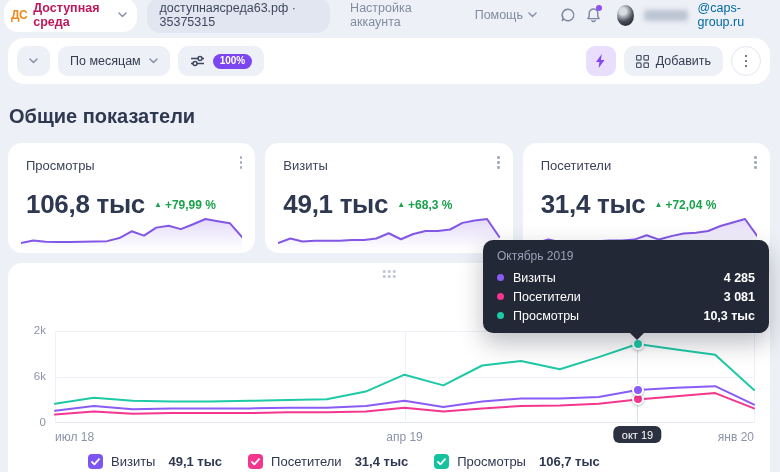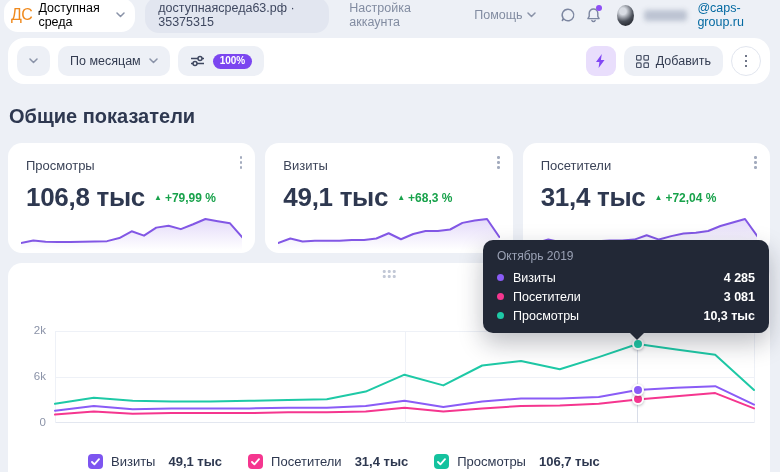--- a/index.html
+++ b/index.html
@@ -7,22 +7,22 @@
     width:780px;height:472px;overflow:hidden;position:relative;
     background:#edf0f6;color:#2b3347;
     font-family:"Liberation Sans","DejaVu Sans",sans-serif;
     -webkit-font-smoothing:antialiased;
   }
   .icon{display:inline-flex;align-items:center;justify-content:center}
 
   
   .topbar{display:flex;align-items:center;height:30px;padding:0 10px 0 4px;gap:10px;font-size:12.5px}
   .counter-pill{display:flex;align-items:center;gap:6px;background:#fff;border-radius:14px;padding:3px 10px 3px 7px;cursor:pointer}
-  .logo{font-weight:400;font-size:16px;color:#f08a1d;letter-spacing:-.5px}
-  .counter-name{font-weight:400;color:#000000}
+  .logo{font-weight:700;font-size:12px;color:#f08a1d;letter-spacing:-.5px}
+  .counter-name{font-weight:700;color:#be185d}
   .site-pill{background:#e2e6f0;border-radius:14px;padding:4px 13px;color:#3f4860}
   .top-spacer{flex:1}
   .nav-link{color:#828ca1;cursor:pointer;display:flex;align-items:center;gap:5px}
   .nav-sep{width:14px}
   .bell-wrap{position:relative}
   .bell-dot{position:absolute;top:-2px;right:-1px;width:6px;height:6px;border-radius:50%;background:#8e4ff5}
   .avatar{width:21px;height:21px;border-radius:50%;margin-left:6px;
     background:radial-gradient(circle at 35% 30%,#d8dce3 0 18%,#4a4f59 55%,#15171d 95%);
     filter:blur(.6px)}
   .blur-name{width:54px;height:11px;border-radius:3px;background:#bcc3d2;filter:blur(2.5px)}
@@ -43,21 +43,21 @@
   
   .section-title{margin:21px 12px 0 9px;font-size:20px;font-weight:700;color:#2e3850}
 
   
   .cards-row{display:flex;gap:10px;margin:15px 10px 0 8px}
   .m-card{flex:1;position:relative;height:110px;background:#fff;border-radius:14px;
     padding:15px 18px;box-sizing:border-box;overflow:hidden}
   .m-title{font-size:13px;color:#3c4458}
   .m-kebab{position:absolute;top:13px;right:13px;display:flex;flex-direction:column;gap:2.5px;cursor:pointer}
   .m-kebab i{width:2.5px;height:2.5px;border-radius:50%;background:#a3abbe}
-  .m-value-row{margin-top:9px;display:flex;align-items:center;gap:9px}
+  .m-value-row{margin-top:16px;display:flex;align-items:center;gap:9px}
   .m-value{font-size:26px;font-weight:600;color:#2e3850;letter-spacing:-.3px}
   .m-delta{color:#18a24b;font-size:12px;font-weight:600;display:flex;align-items:center;gap:3px}
   .m-delta .tri{font-size:8px;line-height:1}
   .spark{position:absolute;left:13px;right:13px;bottom:3px;height:36px}
   .spark svg{width:100%;height:100%;display:block}
 
   
   .chart-card{position:relative;margin:10px 10px 0 8px;height:230px;background:#fff;border-radius:14px}
   .drag-dots{position:absolute;top:7px;left:50%;transform:translateX(-50%);
     display:grid;grid-template-columns:repeat(3,2.5px);gap:2.5px;cursor:grab}
@@ -306,20 +306,26 @@
   <svg class="chart-svg" width="699" height="92">
         <polyline points="0.0,83.6 38.8,80.5 77.7,82.8 116.5,82.0 155.3,82.0 194.2,82.0 233.0,81.3 271.8,81.3 310.7,80.5 349.5,76.7 388.3,80.5 427.2,77.4 466.0,75.1 504.8,74.4 543.7,72.8 582.5,68.4 621.3,65.2 660.2,62.1 699.0,77.4" fill="none" stroke="#f5368f" stroke-width="2" stroke-linejoin="round" stroke-linecap="round"></polyline>
         <polyline points="0.0,79.7 38.8,75.1 77.7,78.2 116.5,77.4 155.3,77.4 194.2,77.4 233.0,76.7 271.8,76.7 310.7,75.1 349.5,69.8 388.3,75.9 427.2,70.5 466.0,67.5 504.8,67.5 543.7,65.9 582.5,59.1 621.3,56.7 660.2,55.2 699.0,73.6" fill="none" stroke="#8a5cf6" stroke-width="2" stroke-linejoin="round" stroke-linecap="round"></polyline>
         <polyline points="0.0,72.8 38.8,66.7 77.7,69.8 116.5,70.5 155.3,70.5 194.2,69.8 233.0,69.0 271.8,68.2 310.7,60.6 349.5,43.7 388.3,54.4 427.2,34.5 466.0,29.9 504.8,38.3 543.7,26.1 582.5,13.0 621.3,18.4 660.2,23.8 699.0,59.0" fill="none" stroke="#1ec9a6" stroke-width="2" stroke-linejoin="round" stroke-linecap="round"></polyline>
       </svg>
       <i class="hover-dot" style="left: 582.5px; top: 68.379px; background: rgb(245, 54, 143);"></i>
       <i class="hover-dot" style="left: 582.5px; top: 59.1483px; background: rgb(138, 92, 246);"></i>
       <i class="hover-dot" style="left: 582.5px; top: 13.0333px; background: rgb(30, 201, 166);"></i>
     </div>
 
+  <div class="xlabels">
+    <span class="xt xt-0">июл 18</span>
+    <span class="xt xt-9">апр 19</span>
+    <span class="xt xt-15 xt-badge">окт 19</span>
+    <span class="xt xt-18">янв 20</span>
+  </div>
 
   <div class="legend">
     <div class="lg-item">
       <span class="lg-check purple">
         <svg width="9" height="8" viewBox="0 0 9 8">
             <path d="M1 4l2.4 2.4L8 1.2" stroke="#fff" stroke-width="1.8" fill="none" stroke-linecap="round" stroke-linejoin="round"></path>
           </svg>
       </span>
       <span>Визиты</span>
       <span class="lg-value">49,1 тыс</span>

